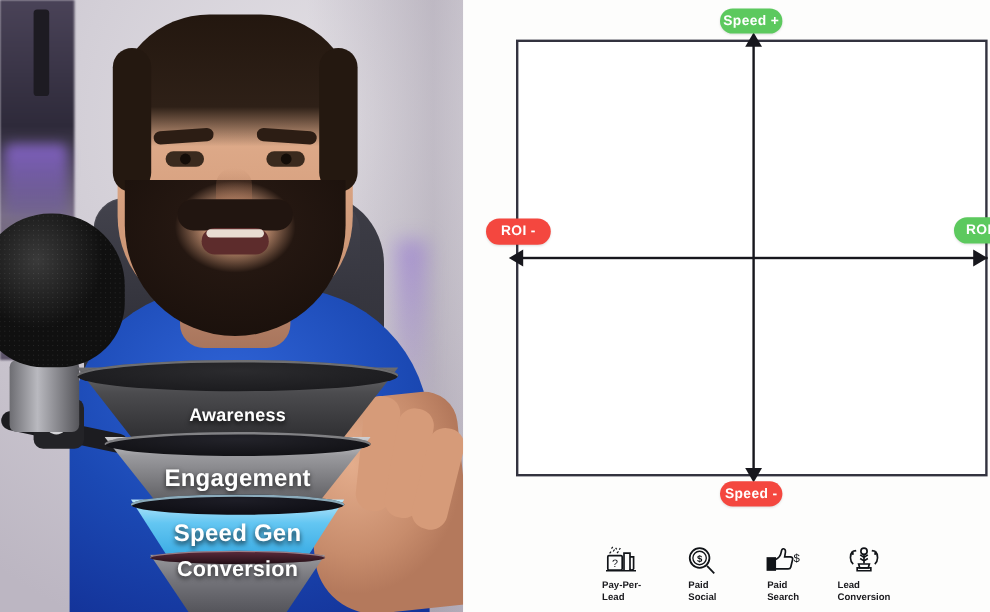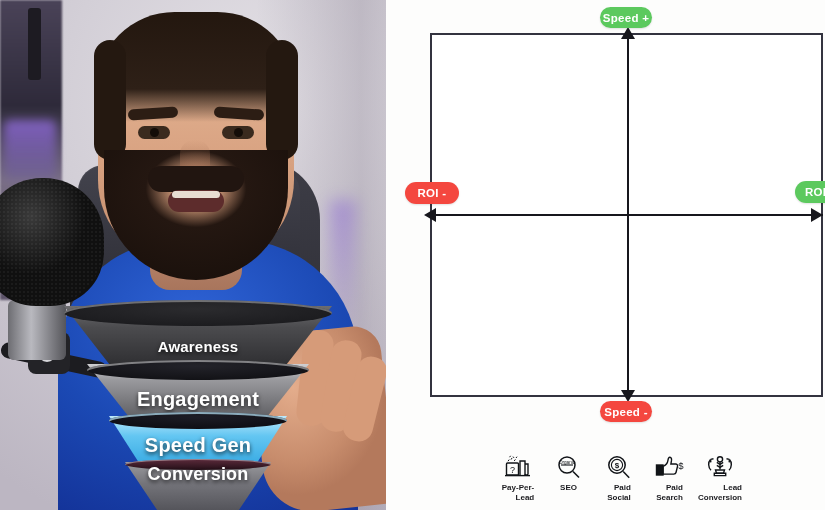--- a/index.html
+++ b/index.html
@@ -217,21 +217,21 @@
   }
   .icon-item{
     width:48px;display:flex;flex-direction:column;align-items:center;
   }
   .icon-glyph{
     width:30px;height:28px;display:flex;align-items:center;justify-content:center;
     color:#111418;
   }
   .icon-caption{
     margin-top:2px;font-size:8px;line-height:10px;font-weight:bold;
-    color:#1b1b1f;text-align:right;
+    color:#1b1b1f;text-align:left;
   }
   svg{display:block;}
 </style>
 </head>
 <body>
 
 <div id="stage">
 
   <div class="video-panel">
     <div class="wall"></div>
@@ -328,33 +328,20 @@
                 <path d="M4 7.2l1.2-1.6M7 5.6l1.1-1.7M10.2 7l1.2-1.6M5.6 3.2l1-1.4M9 2.6l1 1.3M12 4l1-1.3"></path>
               </g>
           </svg>
         </div>
         <div class="icon-caption">
           <span>Pay-Per-</span><br>
           <span>Lead</span>
         </div>
       </div>
 
-      <div class="icon-item">
-        <div class="icon-glyph">
-          <svg width="28" height="26" viewBox="0 0 28 26" fill="none" stroke="#111418" stroke-width="1.5">
-            <circle cx="12" cy="11" r="8"></circle>
-            <path d="M18 17.4l6 6.2"></path>
-            <path d="M6 11h12" stroke-width="1.1"></path>
-            <text x="12" y="10.4" font-size="4.6" font-family="Liberation Sans, sans-serif" fill="#111418" stroke="none" text-anchor="middle">Organic</text>
-          </svg>
-        </div>
-        <div class="icon-caption">
-          <span>SEO</span>
-        </div>
-      </div>
 
       <div class="icon-item">
         <div class="icon-glyph">
           <svg width="28" height="26" viewBox="0 0 28 26" fill="none" stroke="#111418" stroke-width="1.5">
             <circle cx="12" cy="11" r="8.2"></circle>
             <circle cx="12" cy="11" r="5.6" stroke-width="1.1"></circle>
             <path d="M18.2 17.6l6 6.2"></path>
             <text x="12" y="14.3" font-size="8" font-weight="bold" font-family="Liberation Sans, sans-serif" fill="#111418" stroke="none" text-anchor="middle">$</text>
           </svg>
         </div>

